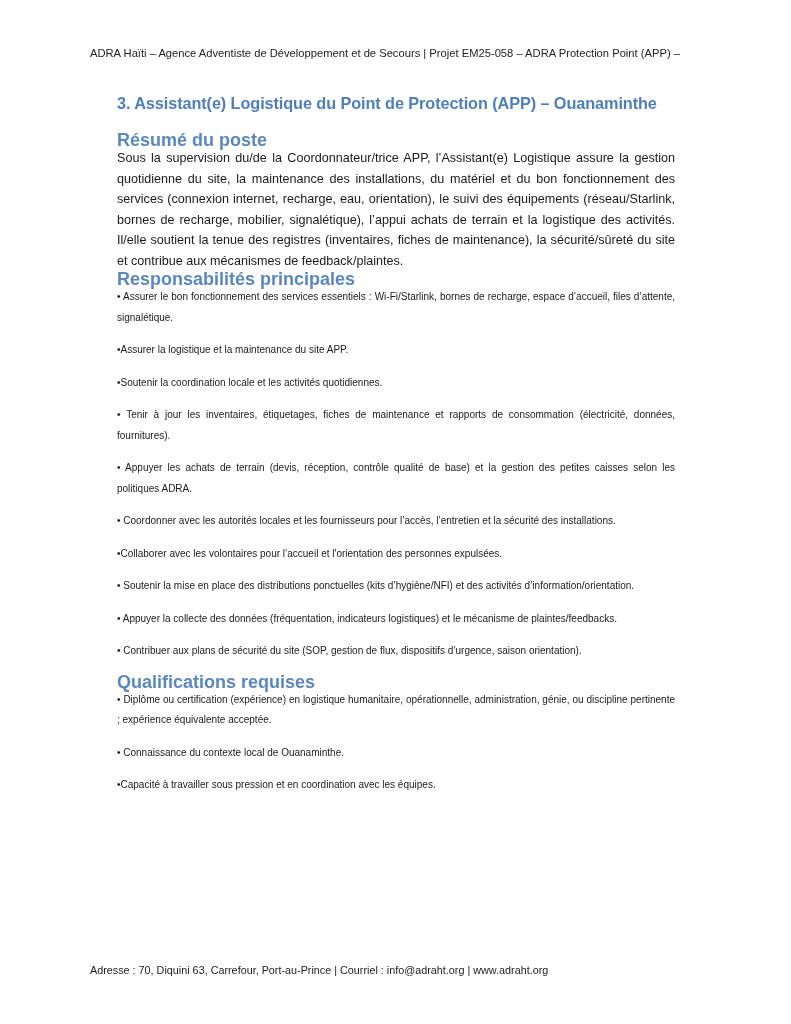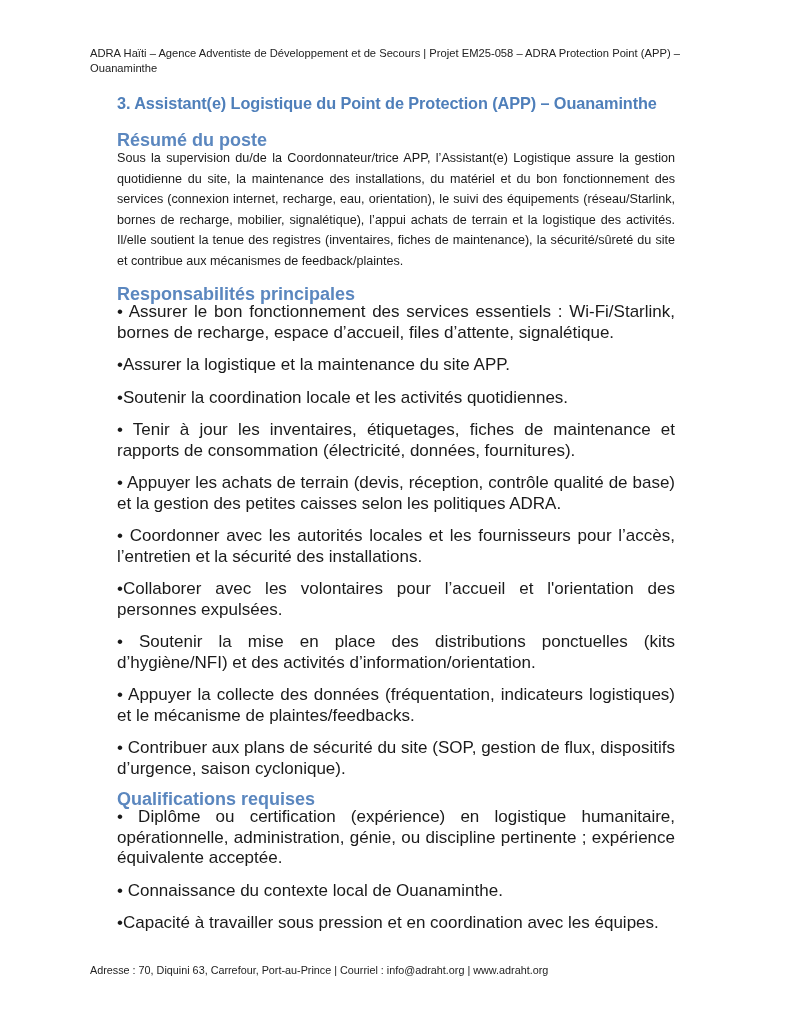--- a/index.html
+++ b/index.html
@@ -46,24 +46,23 @@
       margin: 0;
       line-height: 16px;
     }
     .para {
       font-size: 12.6px;
       line-height: 20.5px;
       text-align: justify;
       margin: 0;
     }
     .summary {
-      margin-bottom: 15px;
     }
     .bullet {
-      font-size: 17px;
+      font-size: 10px;
       line-height: 20.5px;
       text-align: justify;
       margin: 0 0 12px 0;
     }
     .section-block { margin-bottom: 0; }
     .qual-heading { margin-top: 2px; }
     .page-footer {
       position: absolute;
       top: 964px;
       left: 90px;
@@ -71,21 +70,20 @@
       text-align: left;
       font-size: 10.8px;
       color: #222;
     }
   </style>
 </head>
 <body>
 
 <div class="page-header">
   <div>ADRA Haïti – Agence Adventiste de Développement et de Secours | Projet EM25-058 – ADRA Protection Point (APP) –</div>
-  <div>Ouanaminthe</div>
 </div>
 
 <div class="content">
   <h1 class="doc-title">3. Assistant(e) Logistique du Point de Protection (APP) – Ouanaminthe</h1>
 
   <div class="section-block">
     <h2 class="section-heading">Résumé du poste</h2>
     <p class="para summary">Sous la supervision du/de la Coordonnateur/trice APP, l’Assistant(e) Logistique assure la gestion quotidienne du site, la maintenance des installations, du matériel et du bon fonctionnement des services (connexion internet, recharge, eau, orientation), le suivi des équipements (réseau/Starlink, bornes de recharge, mobilier, signalétique), l’appui achats de terrain et la logistique des activités. Il/elle soutient la tenue des registres (inventaires, fiches de maintenance), la sécurité/sûreté du site et contribue aux mécanismes de feedback/plaintes.</p>
   </div>
 
@@ -93,21 +91,21 @@
     <h2 class="section-heading">Responsabilités principales</h2>
     <p class="bullet">• Assurer le bon fonctionnement des services essentiels : Wi-Fi/Starlink, bornes de recharge, espace d’accueil, files d’attente, signalétique.</p>
     <p class="bullet">•Assurer la logistique et la maintenance du site APP.</p>
     <p class="bullet">•Soutenir la coordination locale et les activités quotidiennes.</p>
     <p class="bullet">• Tenir à jour les inventaires, étiquetages, fiches de maintenance et rapports de consommation (électricité, données, fournitures).</p>
     <p class="bullet">• Appuyer les achats de terrain (devis, réception, contrôle qualité de base) et la gestion des petites caisses selon les politiques ADRA.</p>
     <p class="bullet">• Coordonner avec les autorités locales et les fournisseurs pour l’accès, l’entretien et la sécurité des installations.</p>
     <p class="bullet">•Collaborer avec les volontaires pour l’accueil et l'orientation des personnes expulsées.</p>
     <p class="bullet">• Soutenir la mise en place des distributions ponctuelles (kits d’hygiène/NFI) et des activités d’information/orientation.</p>
     <p class="bullet">• Appuyer la collecte des données (fréquentation, indicateurs logistiques) et le mécanisme de plaintes/feedbacks.</p>
-    <p class="bullet">• Contribuer aux plans de sécurité du site (SOP, gestion de flux, dispositifs d’urgence, saison cyclonique).</p>
+    <p class="bullet">• Contribuer aux plans de sécurité du site (SOP, gestion de flux, dispositifs d’urgence, saison orientation).</p>
   </div>
 
   <div class="section-block">
     <h2 class="section-heading qual-heading">Qualifications requises</h2>
     <p class="bullet">• Diplôme ou certification (expérience) en logistique humanitaire, opérationnelle, administration, génie, ou discipline pertinente ; expérience équivalente acceptée.</p>
     <p class="bullet">• Connaissance du contexte local de Ouanaminthe.</p>
     <p class="bullet">•Capacité à travailler sous pression et en coordination avec les équipes.</p>
   </div>
 </div>
 

